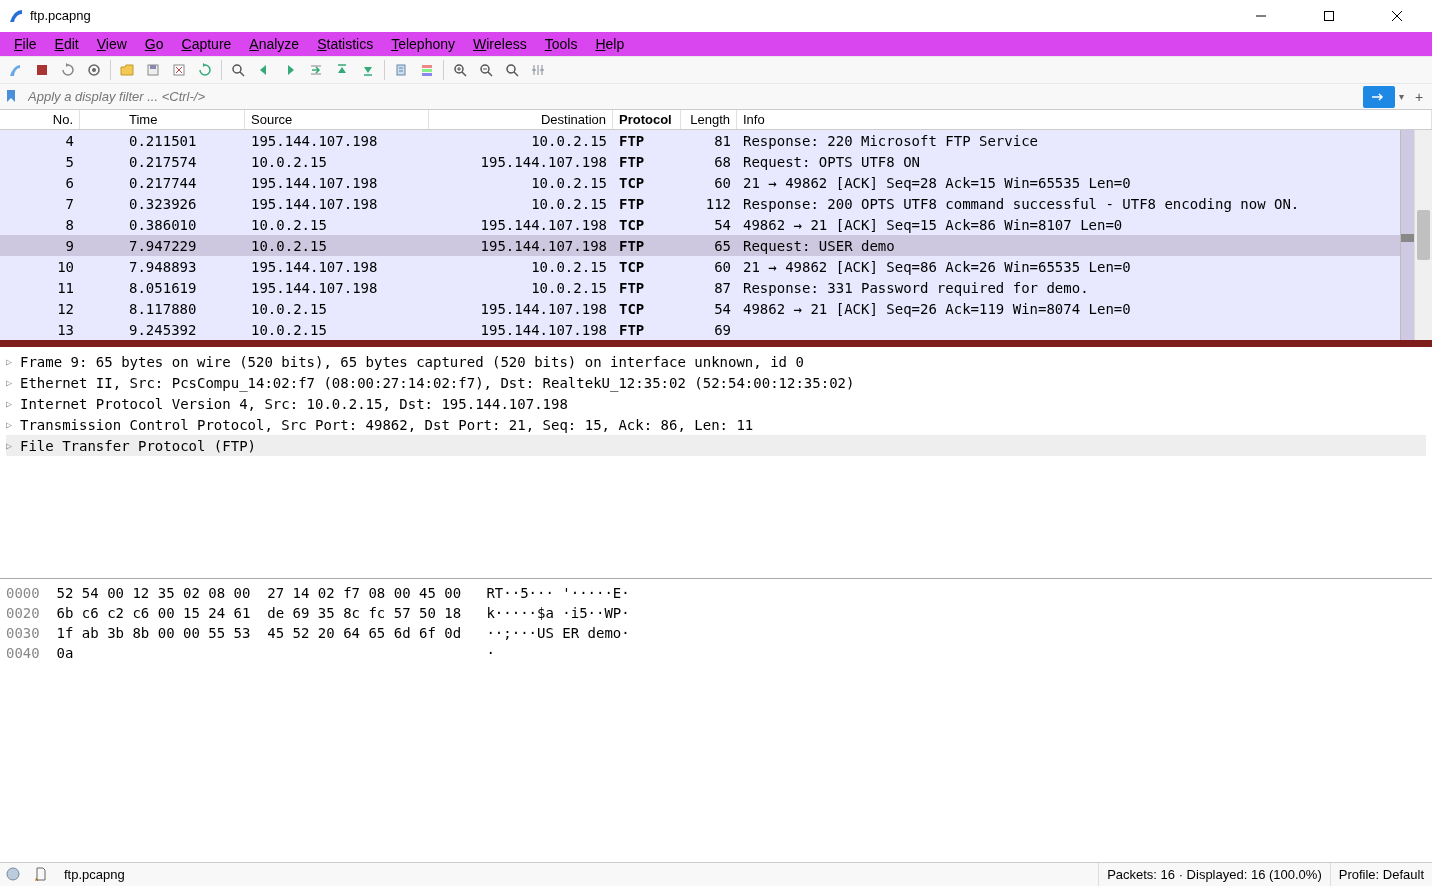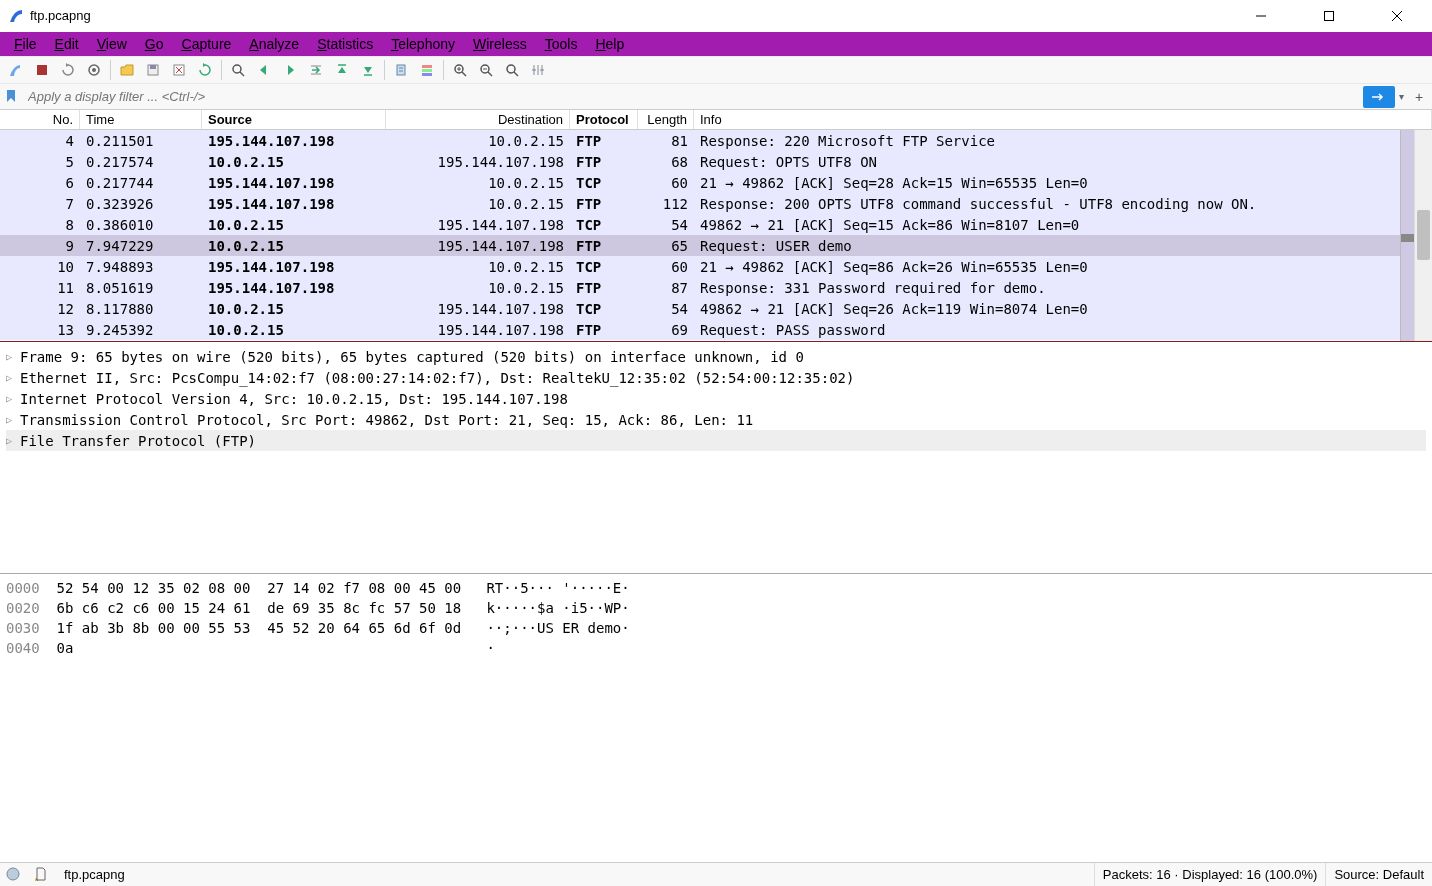--- a/index.html
+++ b/index.html
@@ -2,43 +2,43 @@
 <html><head>
 <meta charset="utf-8">
 <style>
 * { margin: 0; padding: 0; box-sizing: border-box; }
 body { font-family: "Segoe UI", Tahoma, sans-serif; font-size: 13px; background: #fff; color: #000; overflow: hidden; width: 1432px; height: 886px; display: flex; flex-direction: column; }
 .titlebar { height: 32px; display: flex; align-items: center; padding: 0 8px; background: #fff; border-bottom: 1px solid #fff; }
 .titlebar .fin { width: 16px; height: 16px; margin-right: 6px; }
 .titlebar .title { flex: 1; font-size: 13px; }
 .titlebar .winbtns { display: flex; gap: 22px; margin-right: 4px; }
 .titlebar .winbtn { width: 46px; height: 30px; display: flex; align-items: center; justify-content: center; }
-.menubar { height: 24px; display: flex; align-items: center; padding: 0 6px; gap: 2px; background: #a21caf; }
+.menubar { height: 24px; display: flex; align-items: center; padding: 0 6px; gap: 2px; background: #d946ef; }
 .menubar .menu { padding: 2px 8px; font-size: 14px; cursor: default; }
 .menubar .menu u { text-decoration: underline; }
 .toolbar { height: 28px; display: flex; align-items: center; padding: 2px 4px; gap: 2px; background: #f8f8f8; border-top: 1px solid #e8e8e8; border-bottom: 1px solid #e8e8e8; }
 .toolbar .tbtn { width: 24px; height: 24px; display: flex; align-items: center; justify-content: center; border: 1px solid transparent; border-radius: 2px; }
 .toolbar .sep { width: 1px; height: 20px; background: #d0d0d0; margin: 0 2px; }
 .filterbar { height: 26px; display: flex; align-items: center; padding: 2px 4px; background: #f8f8f8; border-bottom: 1px solid #ccc; justify-content: center; }
 .filterbar .bookmark { width: 16px; height: 16px; margin-right: 4px; }
 .filterbar input { flex: 1; height: 22px; border: none; background: transparent; padding: 0 4px; font-size: 13px; font-style: italic; color: #888; outline: none; }
 .filterbar .expr-btn { width: 32px; height: 22px; background: #1e88e5; display: flex; align-items: center; justify-content: center; border-radius: 2px; margin-left: 4px; }
 .filterbar .plus-btn { width: 18px; height: 22px; display: flex; align-items: center; justify-content: center; font-size: 14px; color: #555; margin-left: 2px; }
-.packet-list { flex: 0 0 232px; display: flex; flex-direction: column; border-bottom: 1px solid #7f1d1d; position: relative; }
+.packet-list { flex: 0 0 232px; display: flex; flex-direction: column; border-bottom: 7px solid #7f1d1d; position: relative; }
 .pl-header { height: 20px; display: flex; background: #fff; border-bottom: 1px solid #ccc; font-size: 13px; }
 .pl-header .col { border-right: 1px solid #e0e0e0; padding: 2px 6px; overflow: hidden; white-space: nowrap; }
 .pl-body { flex: 1; overflow: hidden; font-family: "Lucida Console", Consolas, monospace; font-size: 14px; }
 .pl-row { height: 21px; display: flex; align-items: center; }
 .pl-row .cell { padding: 0 6px; overflow: hidden; white-space: nowrap; text-overflow: clip; }
 .pl-row.ftp { background: #e8e8ff; }
 .pl-row.tcp { background: #e8e8ff; }
 .pl-row.selected { background: #cdc8e0 !important; }
 .col-no { width: 80px; text-align: right; }
-.col-time { width: 122px; }
-.col-src { width: 184px; font-weight: bold; }
+.col-time { width: 122px; margin-left: 43px; }
+.col-src { width: 184px; }
 .col-dst { width: 184px; text-align: right; }
 .col-proto { width: 68px; font-weight: bold; }
 .col-len { width: 56px; text-align: right; }
 .col-info { flex: 1; }
 .pl-scrollbar { position: absolute; right: 0; top: 20px; bottom: 0; width: 18px; background: #f0f0f0; border-left: 1px solid #ddd; }
 .pl-scrollbar .thumb { position: absolute; left: 2px; right: 2px; top: 80px; height: 50px; background: #c0c0c0; border-radius: 2px; }
 .pl-minimap { position: absolute; right: 18px; top: 20px; bottom: 0; width: 14px; background: #cfc9e4; border-left: 1px solid #bbb; }
 .pl-minimap .sel { position: absolute; left: 0; right: 0; top: 104px; height: 8px; background: #888; }
 .detail-pane { flex: 0 0 232px; overflow: auto; font-family: "Lucida Console", Consolas, monospace; font-size: 14px; padding: 4px 6px; border-bottom: 1px solid #aaa; background: #fff; }
 .detail-pane .node { display: flex; align-items: center; height: 21px; }
@@ -335,21 +335,20 @@
         <div class="cell col-len">54</div>
         <div class="cell col-info">49862 → 21 [ACK] Seq=26 Ack=119 Win=8074 Len=0</div>
       </div>
       <div class="pl-row ftp">
         <div class="cell col-no">13</div>
         <div class="cell col-time">9.245392</div>
         <div class="cell col-src">10.0.2.15</div>
         <div class="cell col-dst">195.144.107.198</div>
         <div class="cell col-proto">FTP</div>
         <div class="cell col-len">69</div>
-        <div class="cell col-info">Request: PASS password</div>
       </div>
     </div>
   <div class="pl-minimap">
       <div class="sel"></div>
     </div>
   <div class="pl-scrollbar">
       <div class="thumb"></div>
     </div>
 </div>
 
@@ -390,14 +389,14 @@
       </svg>
     </span>
   <span class="statusicon">
       <svg width="14" height="14" viewBox="0 0 14 14">
         <path d="M3 1 L9 1 L11 3 L11 13 L3 13 Z" fill="none" stroke="#666"></path>
         <path d="M3 13 L1 13 M2 11 L4 14" stroke="#a60"></path>
       </svg>
     </span>
   <div class="seg" style="flex:1">ftp.pcapng</div>
   <div class="seg">Packets: 16 · Displayed: 16 (100.0%)</div>
-  <div class="seg" style="border-right:none">Source: Default</div>
+  <div class="seg" style="border-right:none">Profile: Default</div>
 </div>
 
 </body></html>

